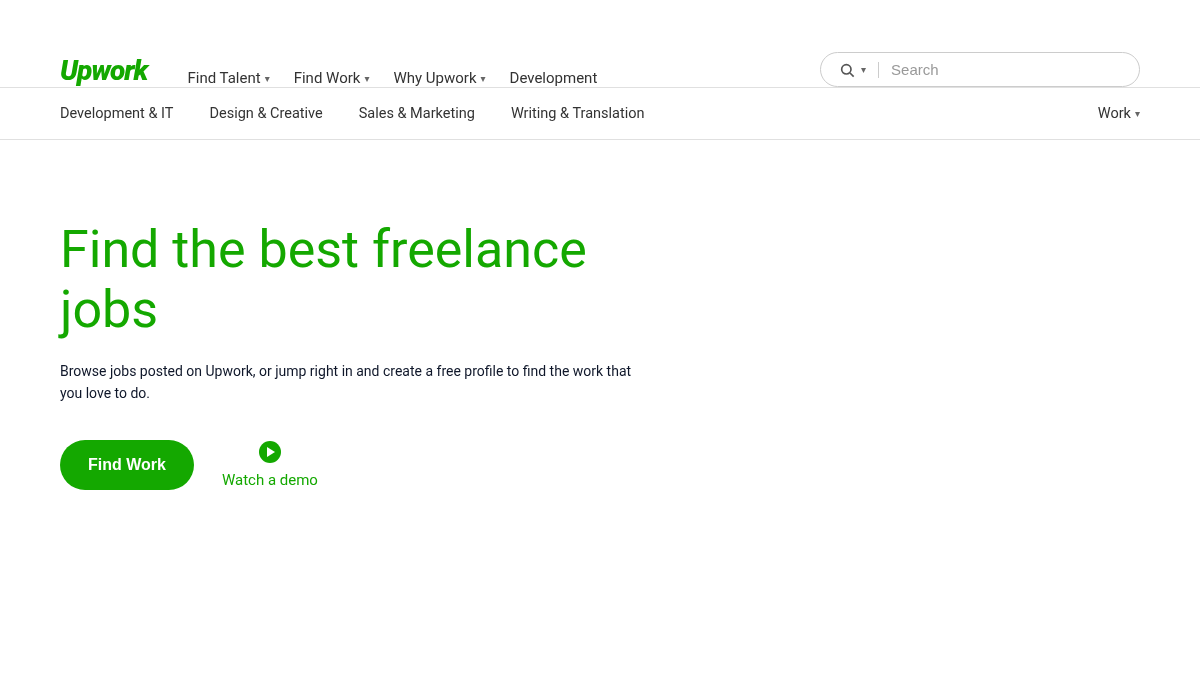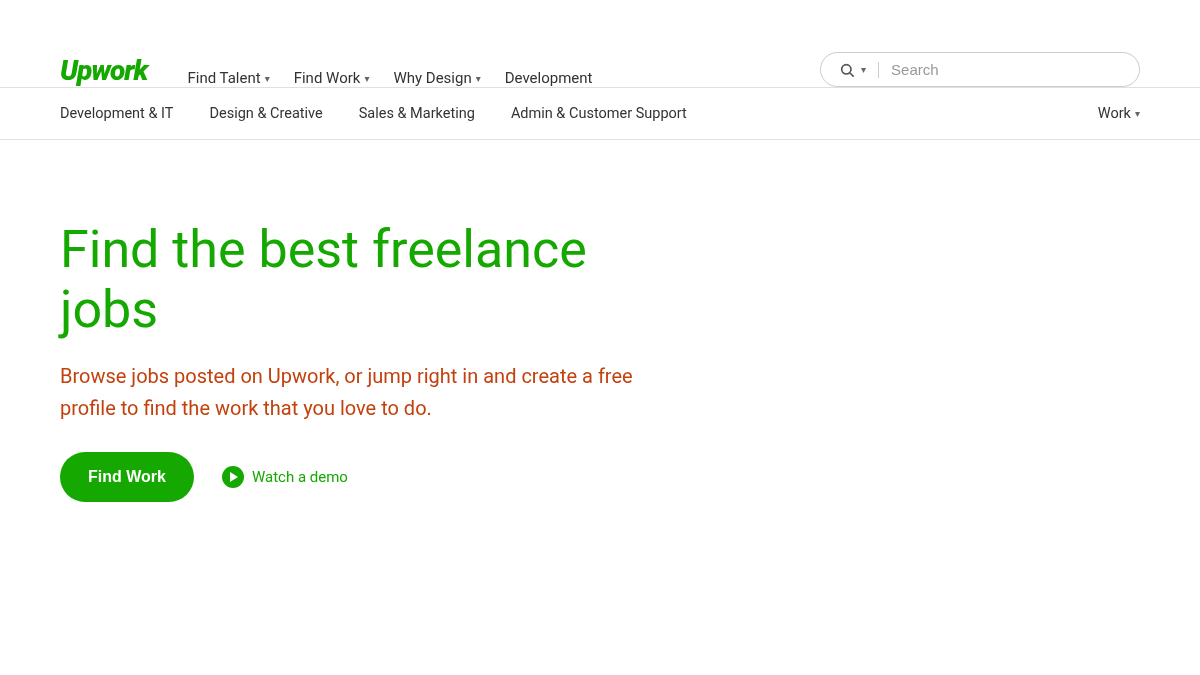--- a/index.html
+++ b/index.html
@@ -136,24 +136,24 @@
 
     .hero-title {
       font-size: 52px;
       font-weight: 400;
       color: #14a800;
       line-height: 1.15;
       margin-bottom: 20px;
     }
 
     .hero-subtitle {
-      font-size: 20px;
-      color: #c2410c;
+      font-size: 14px;
+      color: #0f172a;
       line-height: 1.6;
-      margin-bottom: 28px;
+      margin-bottom: 36px;
     }
 
     .hero-actions {
       display: flex;
       align-items: center;
       gap: 28px;
     }
 
     .find-work-btn {
       background: #14a800;
@@ -169,20 +169,21 @@
     }
 
     .watch-demo {
       display: flex;
       align-items: center;
       gap: 8px;
       color: #14a800;
       font-size: 15px;
       cursor: pointer;
       text-decoration: none;
+      flex-direction: column;
     }
 
     .play-icon {
       width: 22px;
       height: 22px;
       border-radius: 50%;
       background: #14a800;
       display: flex;
       align-items: center;
       justify-content: center;
@@ -207,21 +208,21 @@
   <div class="nav-links">
     <a class="nav-link">
       <span>Find Talent</span>
       <span class="chevron-down">▾</span>
     </a>
     <a class="nav-link">
       <span>Find Work</span>
       <span class="chevron-down">▾</span>
     </a>
     <a class="nav-link">
-      <span>Why Design</span>
+      <span>Why Upwork</span>
       <span class="chevron-down">▾</span>
     </a>
     <a class="nav-link">
       <span>Development</span>
     </a>
   </div>
 
   <div class="search-bar">
     <div class="search-icon-area">
       <svg width="16" height="16" viewBox="0 0 24 24" fill="none" stroke="#555" stroke-width="2.5">
@@ -239,21 +240,21 @@
   <a class="category-item">
     <span>Development &amp; IT</span>
   </a>
   <a class="category-item">
     <span>Design &amp; Creative</span>
   </a>
   <a class="category-item">
     <span>Sales &amp; Marketing</span>
   </a>
   <a class="category-item">
-    <span>Admin &amp; Customer Support</span>
+    <span>Writing &amp; Translation</span>
   </a>
   <div class="more-item">
     <span>Work</span>
     <span class="chevron-down">▾</span>
   </div>
 </nav>
 
 <section class="hero">
   <h1 class="hero-title">Find the best freelance jobs</h1>
   <p class="hero-subtitle">Browse jobs posted on Upwork, or jump right in and create a free profile to find the work that you love to do.</p>

